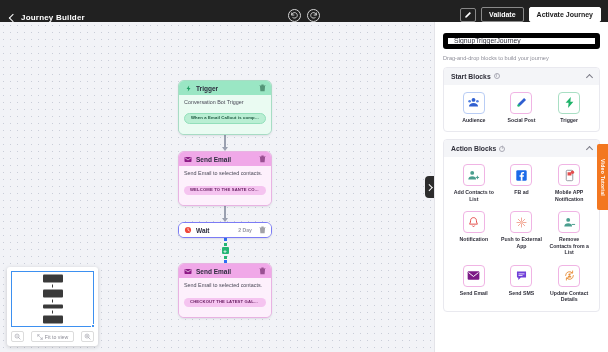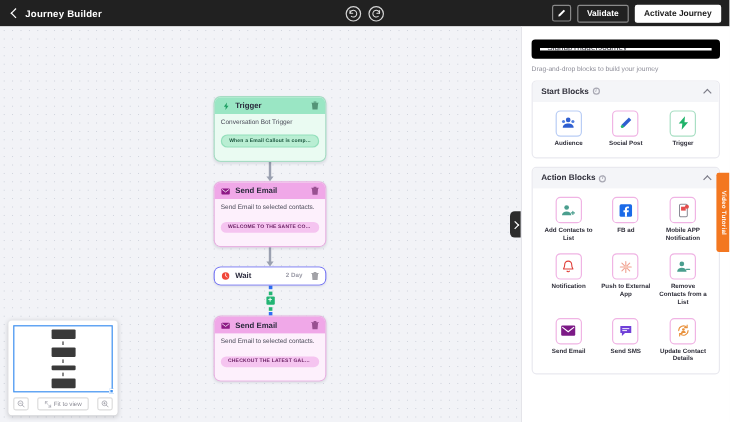--- a/index.html
+++ b/index.html
@@ -7,21 +7,21 @@
     width: 608px; height: 352px;
     font-family: "Liberation Sans", sans-serif;
     overflow: hidden;
     background: #ffffff;
   }
   #app { position: relative; width: 608px; height: 352px; display: flex; flex-direction: column; }
 
   
   .topbar {
     height: 22px; background: #212121; color: #fff;
-    display: flex; align-items: center; position: relative; flex: 0 0 22px;
+    display: flex; align-items: flex-end; position: relative; flex: 0 0 22px;
     padding: 0 4px;
   }
   .tb-left { display: flex; align-items: center; gap: 5px; padding-left: 4px; }
   .back-chevron { width: 8px; height: 8px; position: relative; cursor: pointer; }
   .back-chevron::before {
     content: ""; position: absolute; left: 2px; top: 1px;
     width: 5px; height: 5px; border-left: 1.4px solid #fff; border-bottom: 1.4px solid #fff;
     transform: rotate(45deg);
   }
   .tb-title { font-size: 8px; font-weight: 700; letter-spacing: .2px; }
@@ -163,21 +163,21 @@
     padding: 0 5px; font-size: 5.2px; color: #8b8b95; cursor: pointer;
     font-family: "Liberation Sans", sans-serif;
   }
 
   
   .panel {
     flex: 1; background: #fff; border-left: 1px solid #e4e4e9;
     padding: 7px 8px 0; overflow: hidden; position: relative;
   }
   .journey-name {
-    width: 100%; height: 16px; border: 7px solid #000000; border-radius: 3px;
+    width: 100%; height: 16px; border: 5px solid #000000; border-radius: 3px;
     font-size: 6.8px; color: #2f2f3a; padding: 0 6px; outline: none; background: #fff;
     font-family: "Liberation Sans", sans-serif;
   }
   .hint { font-size: 5.6px; color: #8e8e99; margin: 6px 0 6px; }
 
   .section {
     border: 1px solid #e9e9ef; border-radius: 4px; margin-bottom: 7px; background: #fff;
     overflow: hidden;
   }
   .sec-head {

